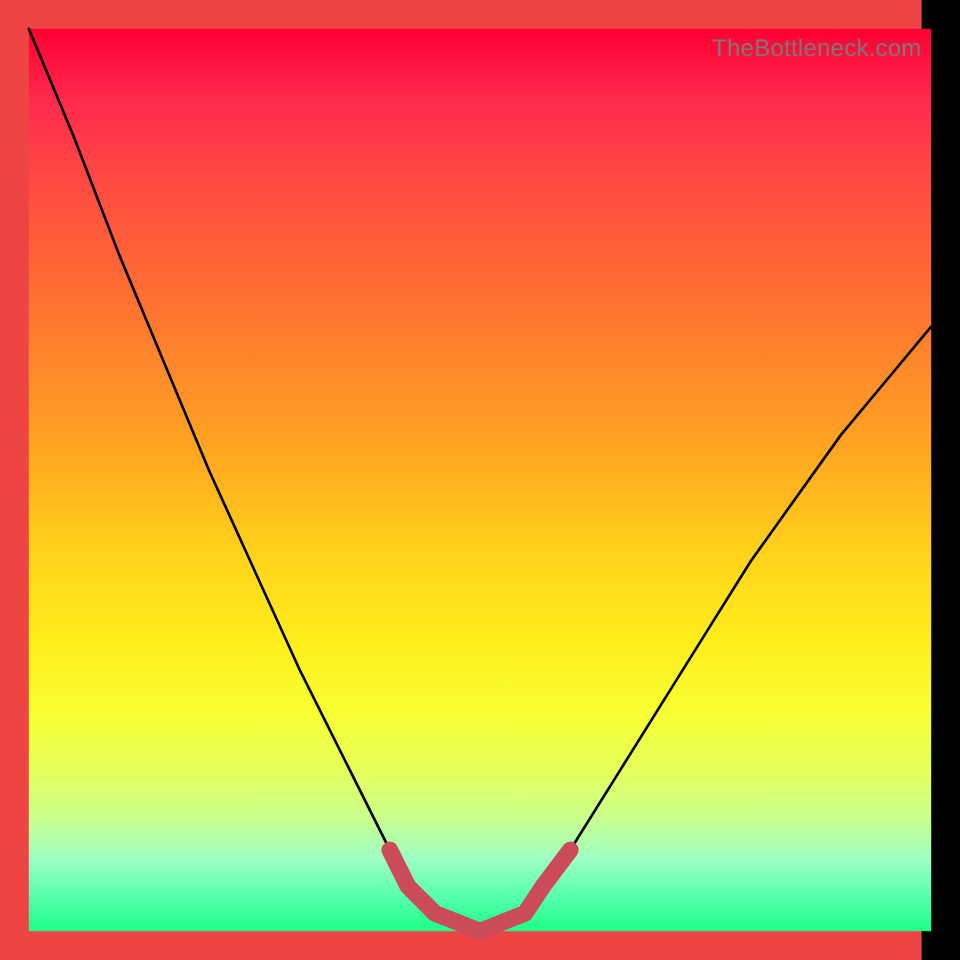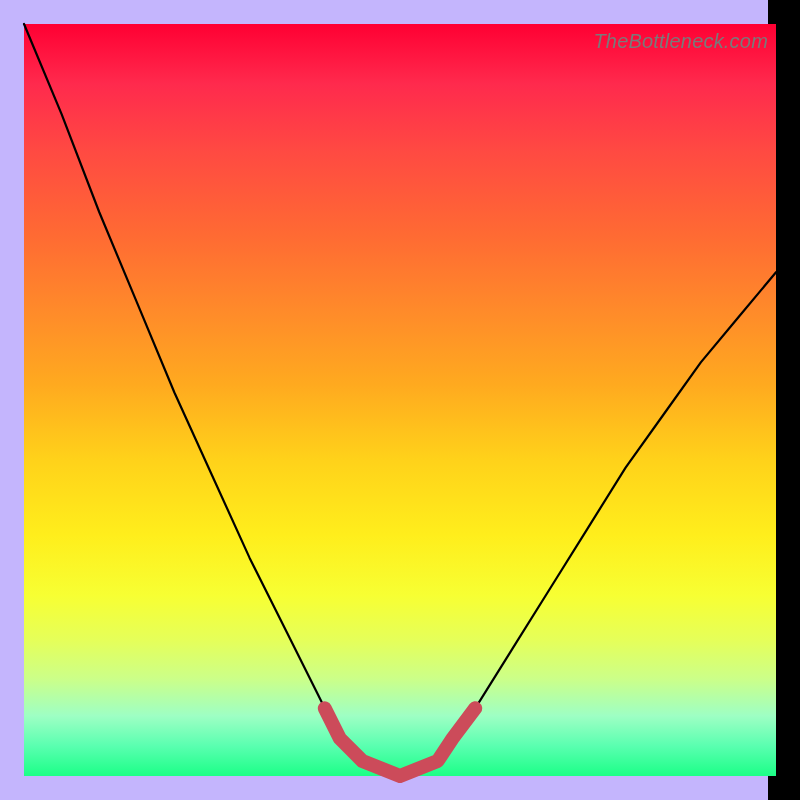--- a/index.html
+++ b/index.html
@@ -8,22 +8,21 @@
     width: 800px;
     height: 800px;
     background: #000;
     overflow: hidden;
     font-family: Arial, Helvetica, sans-serif;
   }
   .frame {
     position: relative;
     width: 768px;
     height: 800px;
-    background: #c4b5fd;
-    font-style: italic;
+    background: #ef4444;
   }
   .plot {
     position: absolute;
     left: 24px;
     top: 24px;
     width: 752px;
     height: 752px;
     background: linear-gradient(to bottom,
       #ff0033 0%,
       #ff2a4d 8%,

